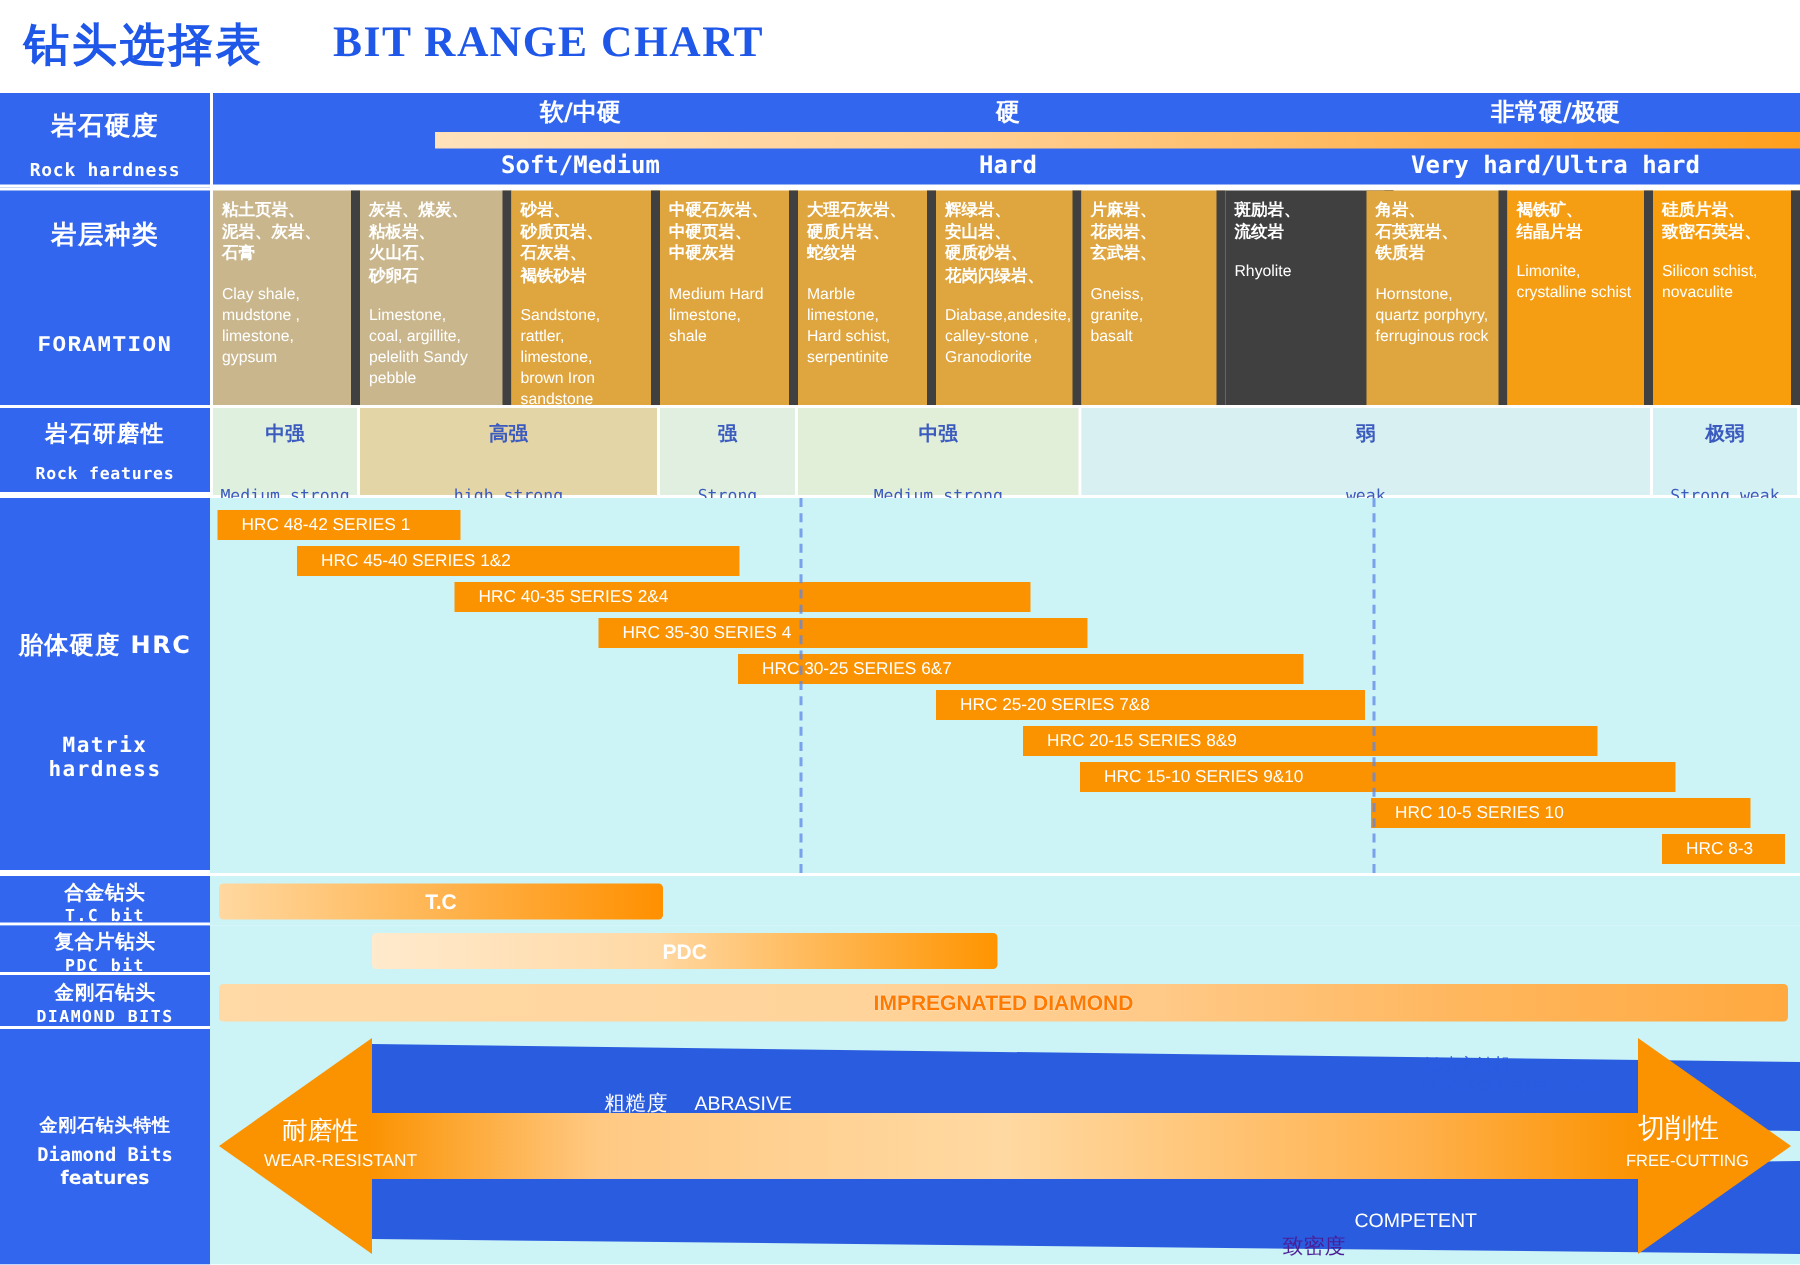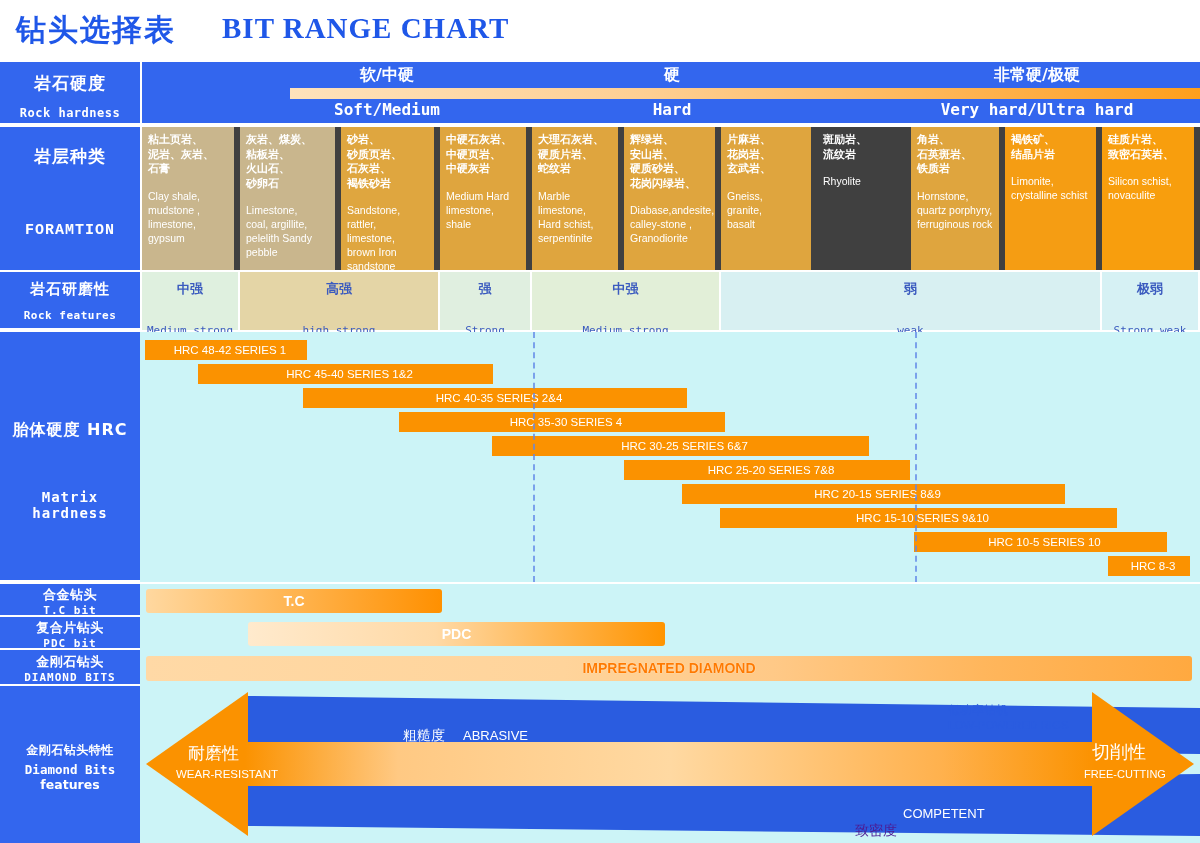--- a/index.html
+++ b/index.html
@@ -59,21 +59,21 @@
              font-family:"DejaVu Sans",sans-serif;}
   .acell .en{display:block;margin-top:26px;color:#3b5bbf;font-size:11px;
              font-family:"DejaVu Sans Mono","Liberation Mono",monospace;}
 
   
   .r4{position:absolute;left:0;top:332px;width:1200px;height:250px;background:#ccf4f7;}
   .r4 .lbl{top:0;height:250px;background:#3366ee;}
   .r4 .lbl .cn{font-size:16px;margin-top:88px;letter-spacing:1px;}
   .r4 .lbl .en{font-size:14px;margin-top:48px;letter-spacing:1px;}
   .hrcbar{position:absolute;height:20px;background:#fb9200;color:#fff;
-          font-size:11.5px;line-height:20px;text-align:center;padding-right:8px;
+          font-size:11.5px;line-height:20px;text-align:left;padding-right:8px;
           box-sizing:border-box;white-space:nowrap;padding-left:16px;}
   .vdash{position:absolute;top:332px;width:0;height:250px;
          border-left:2px dashed #5f86e8;opacity:.75;}
 
   
   .rbit{position:absolute;left:0;width:1200px;background:#ccf4f7;}
   .rbit .lbl{top:0;}
   .rbit .lbl .cn{font-size:13px;font-weight:bold;letter-spacing:0.5px;}
   .rbit .lbl .en{font-size:11px;letter-spacing:1px;}
   .bitbar{position:absolute;height:24px;color:#fff;font-weight:bold;font-size:14px;

